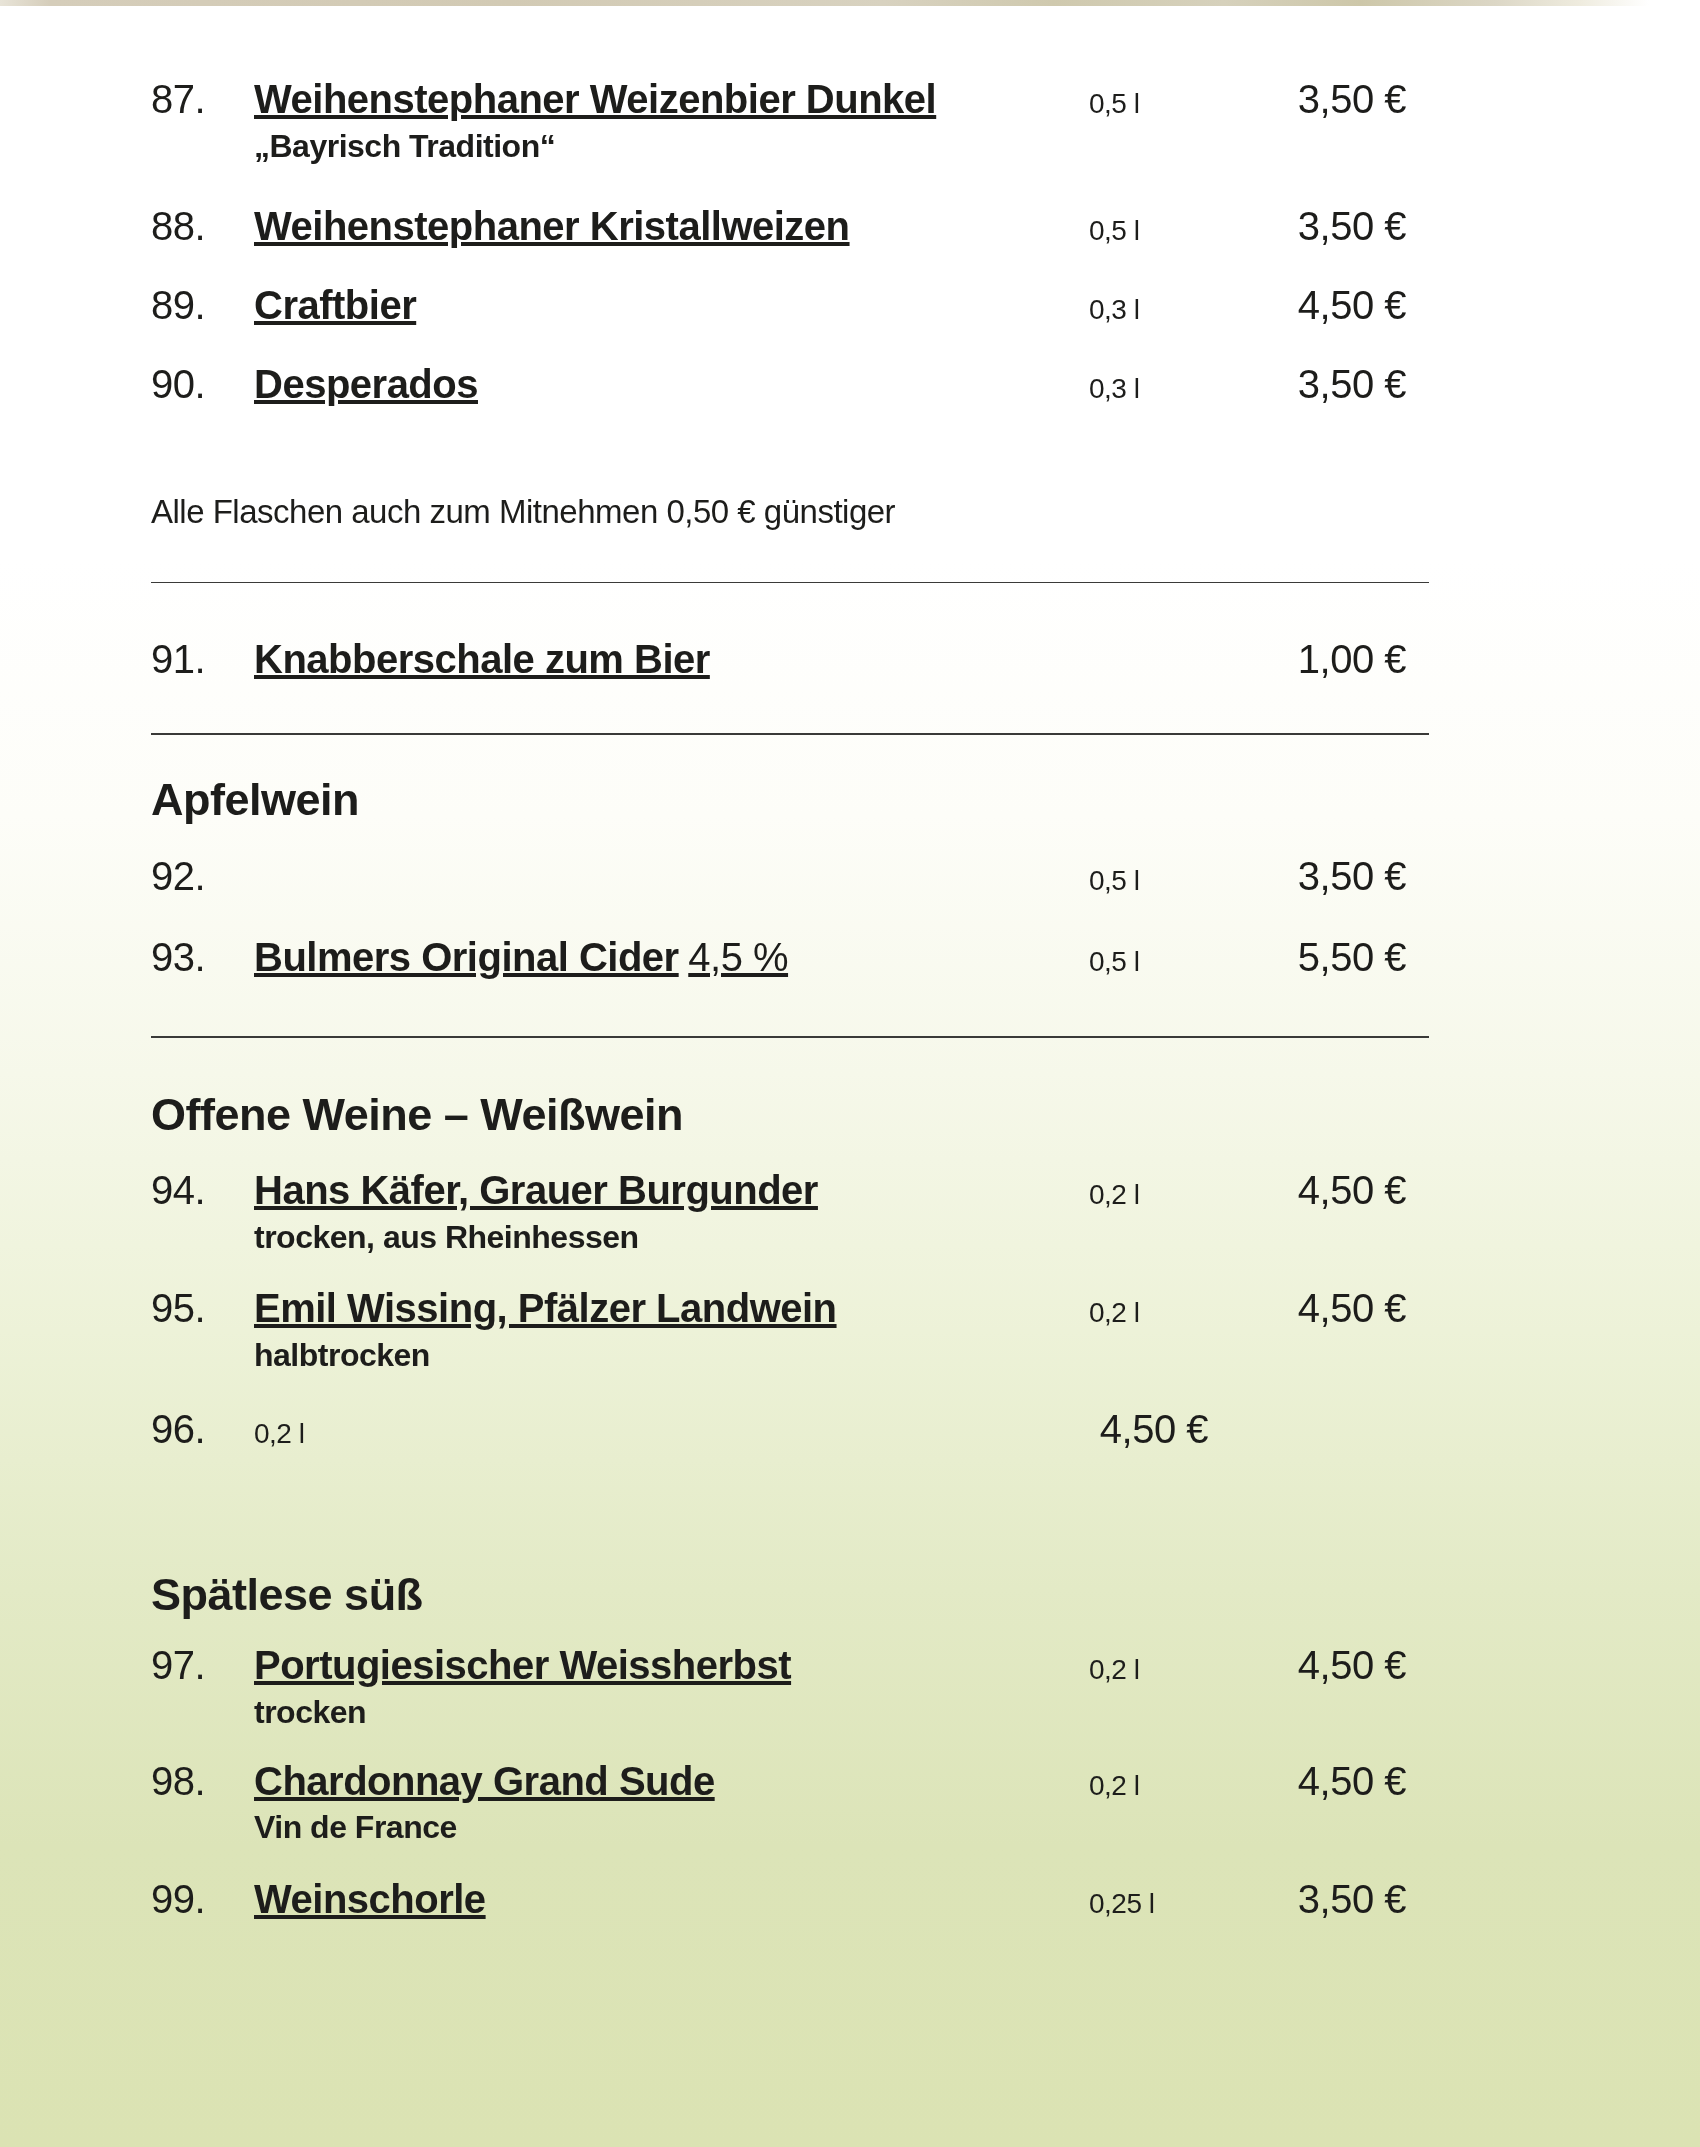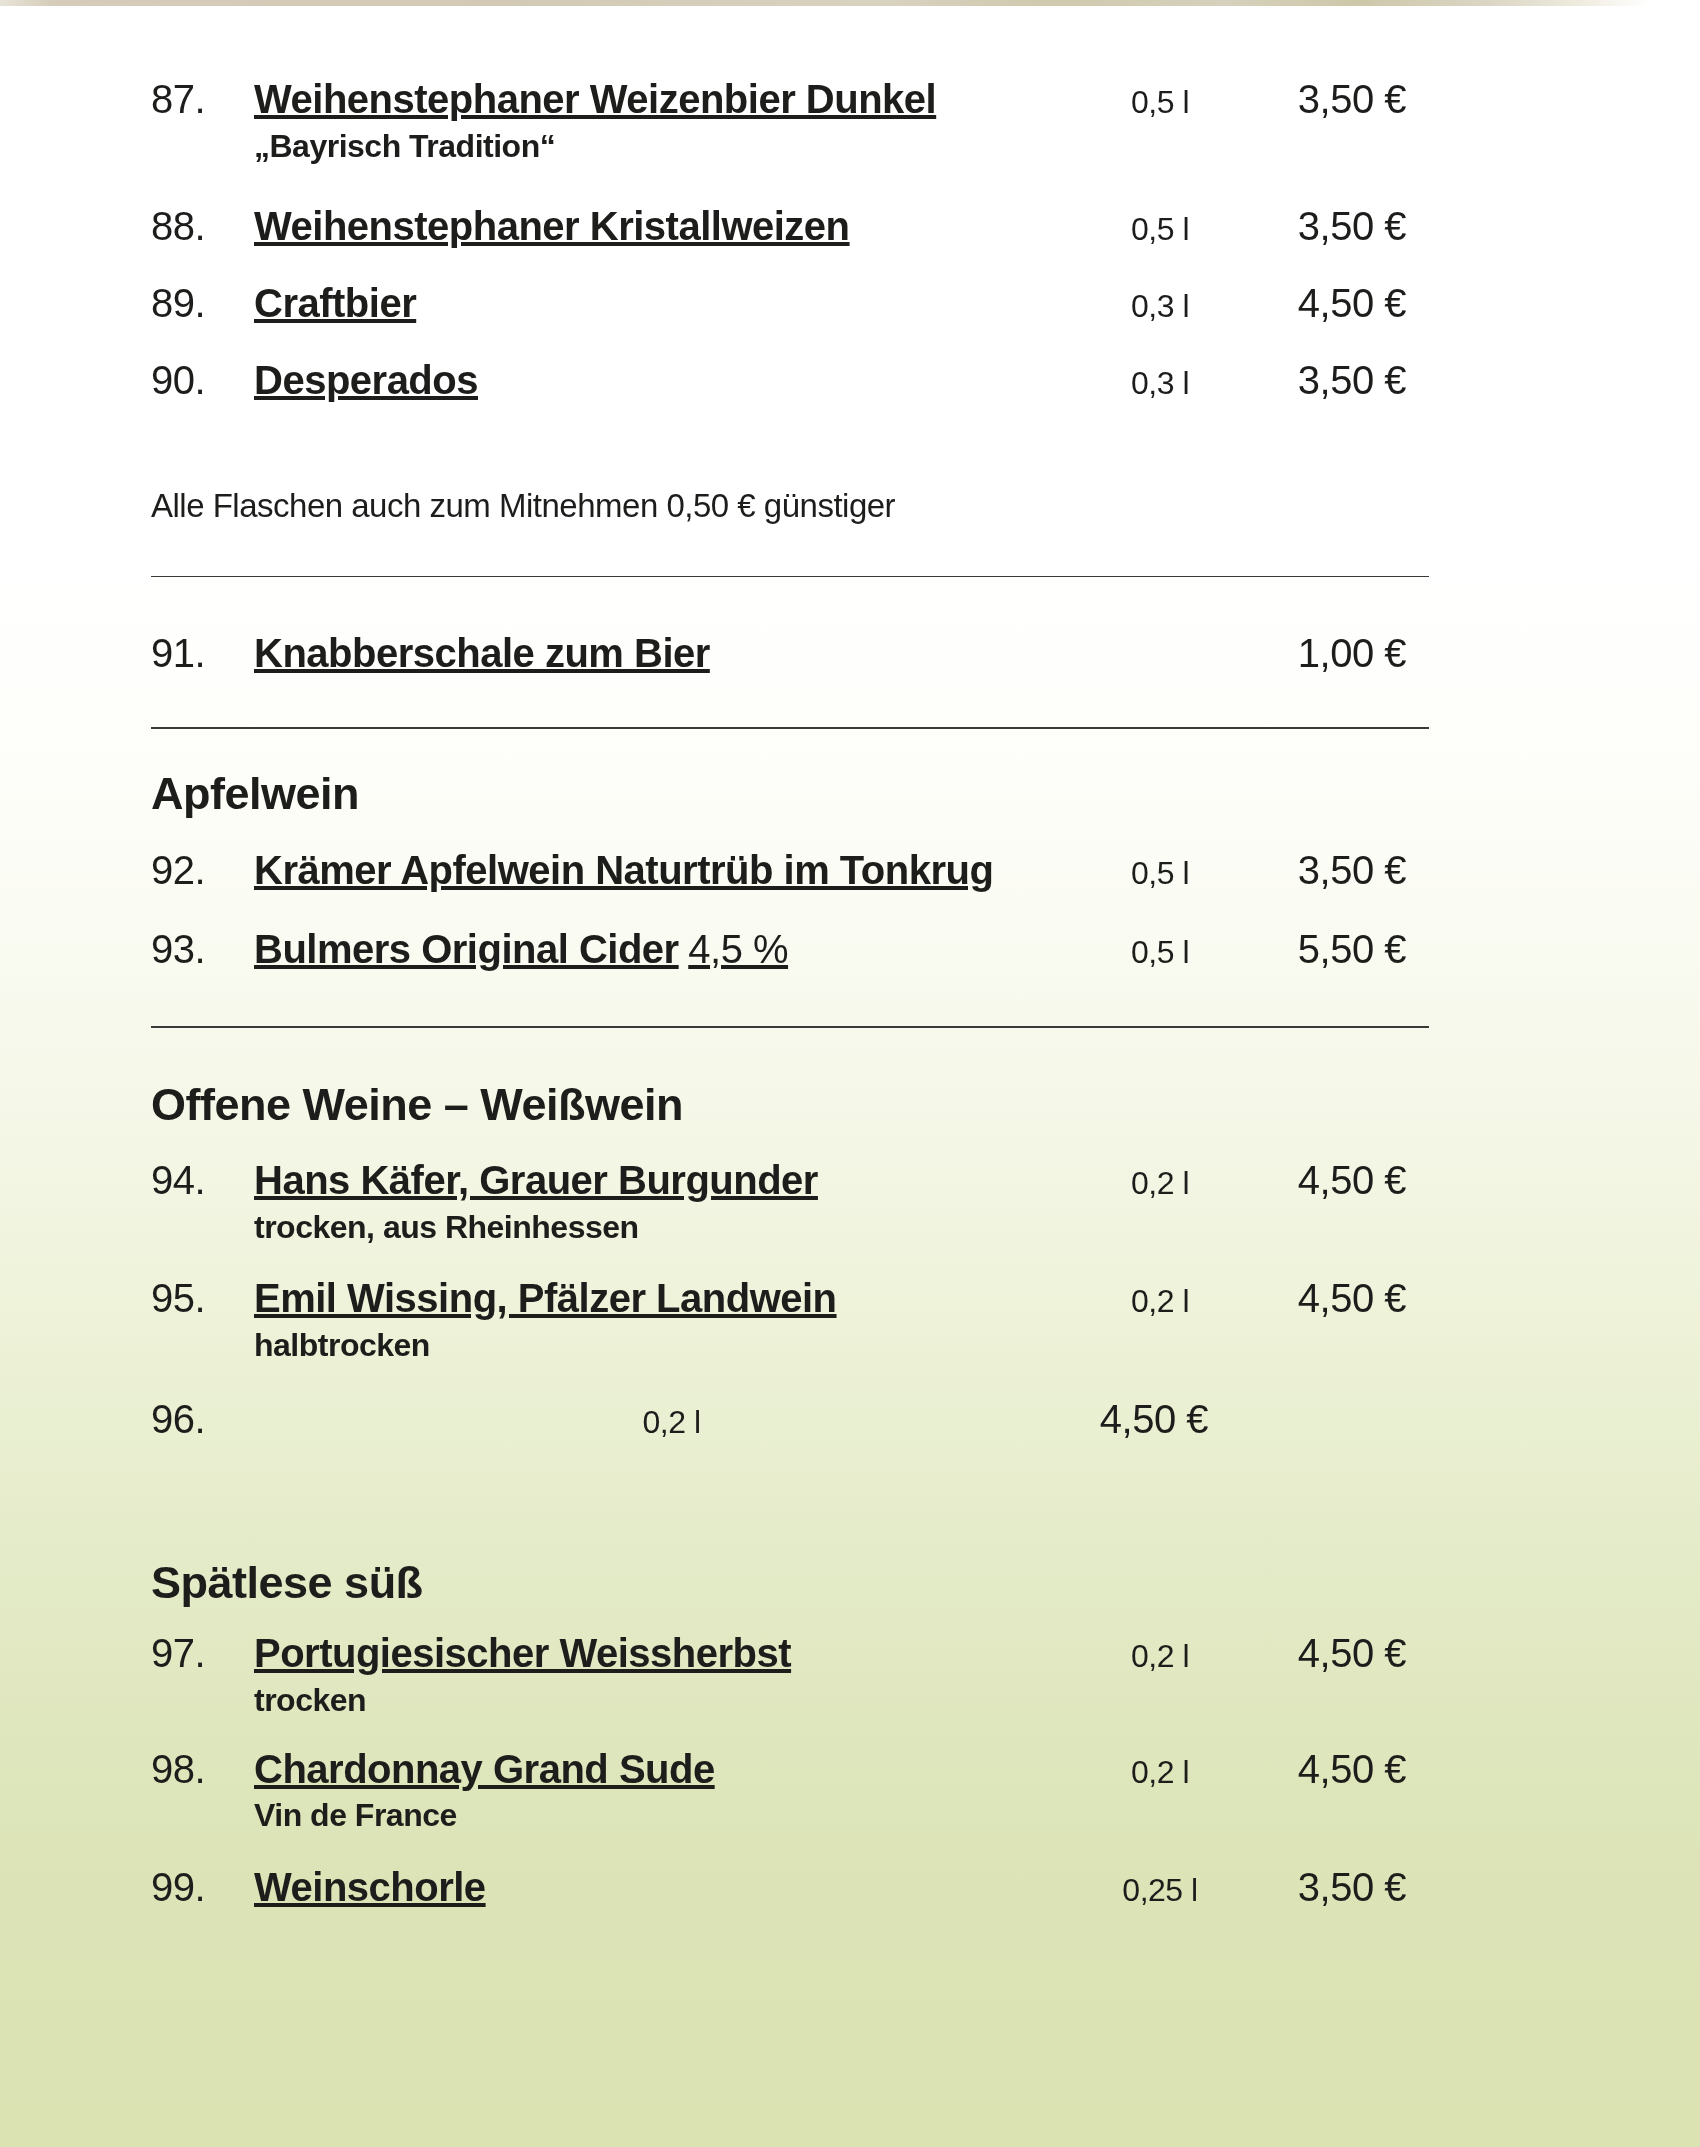--- a/index.html
+++ b/index.html
@@ -31,21 +31,21 @@
   .item{
     display:grid;
     grid-template-columns:103px 835px 142px 198px;
     align-items:baseline;
   }
   .num{font-size:40px;line-height:48px;font-weight:400;}
   .name-block{}
   .name{font-size:40px;line-height:48px;font-weight:700;text-decoration:underline;}
   .name .suffix{font-weight:400;margin-left:9.6px;}
   .sub{font-size:32px;line-height:38px;font-weight:700;margin-top:3.8px;}
-  .vol{font-size:32px;line-height:48px;text-align:center;white-space:nowrap;}
+  .vol{font-size:28px;line-height:48px;text-align:left;white-space:nowrap;}
   .price{font-size:40px;line-height:48px;text-align:right;padding-right:23px;white-space:nowrap;}
   .note{font-size:33px;line-height:38px;font-weight:400;}
   .section-title{font-size:45px;line-height:50px;font-weight:700;letter-spacing:-0.5px;}
   .divider{height:1.9px;background:#3a3a38;border:none;margin:0;}
 </style>
 </head>
 <body>
 
 <div class="top-strip"></div>
 
@@ -101,21 +101,20 @@
     <div class="price">1,00 €</div>
   </div>
 
   <hr class="divider" style="margin-top:50px">
 
   <div class="section-title" style="margin-top:40px">Apfelwein</div>
 
   <div class="item" style="margin-top:27px">
     <div class="num">92.</div>
     <div class="name-block">
-      <div class="name">Krämer Apfelwein Naturtrüb im Tonkrug</div>
     </div>
     <div class="vol">0,5 l</div>
     <div class="price">3,50 €</div>
   </div>
 
   <div class="item" style="margin-top:28px">
     <div class="num">93.</div>
     <div class="name-block">
       <div class="name"><span>Bulmers Original Cider</span><span class="suffix">4,5 %</span></div>
     </div>

